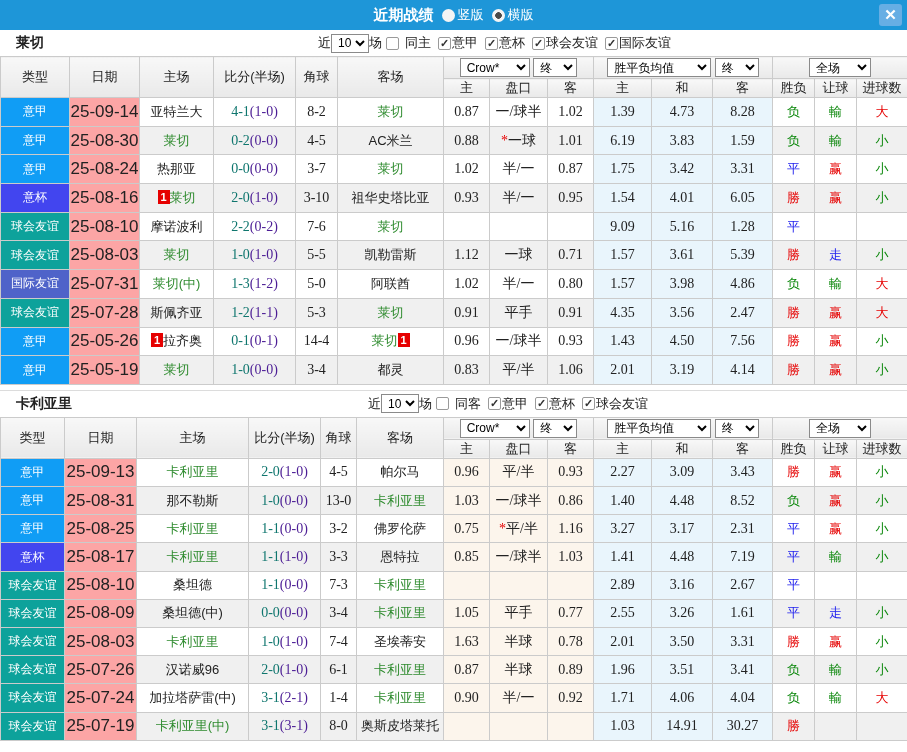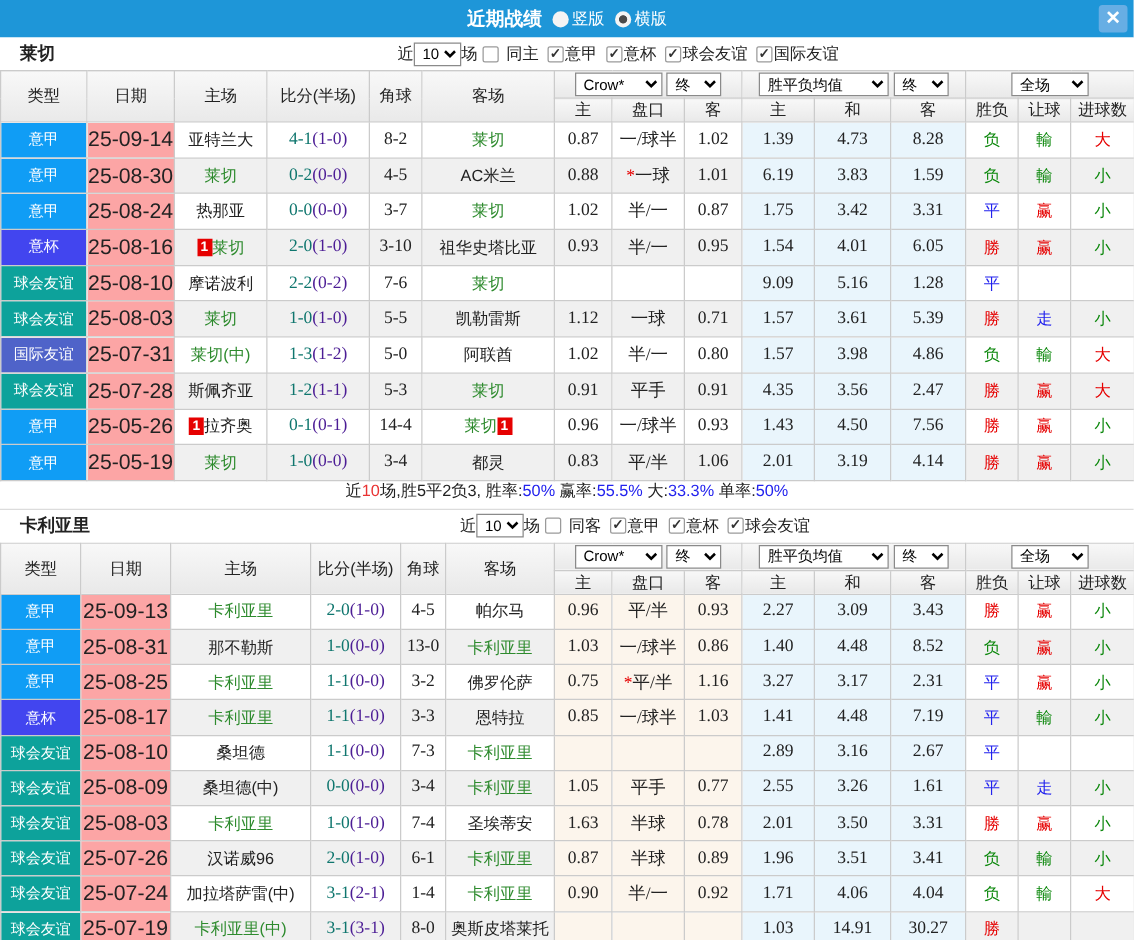--- a/index.html
+++ b/index.html
@@ -315,21 +315,20 @@
             <td class="num avg-cell">2.01</td>
             <td class="num avg-cell">3.19</td>
             <td class="num avg-cell">4.14</td>
             <td class="shade"><span class="c-r">勝</span></td>
             <td class="shade"><span class="c-r">赢</span></td>
             <td class="shade"><span class="c-g">小</span></td>
           </tr>
         </tbody>
       </table>
     </div>
-  <div class="summary" id="sum0"><span>近</span><span class="seg-r">10</span><span>场,胜5平2负3, 胜率:</span><span class="seg-b">50%</span><span> 赢率:</span><span class="seg-b">55.5%</span><span> 大:</span><span class="seg-b">33.3%</span><span> 单率:</span><span class="seg-b">50%</span></div>
 </section>
 
 <section class="panel panel-1">
   <div class="filterbar">
     <span class="team-name">卡利亚里</span>
     <span class="filters filters-1">
         <span>近 </span>
         <select style="width: 38px;"><option>10</option></select>
         <span> 场</span>
         <input class="cb cb-first" type="checkbox" style="">

